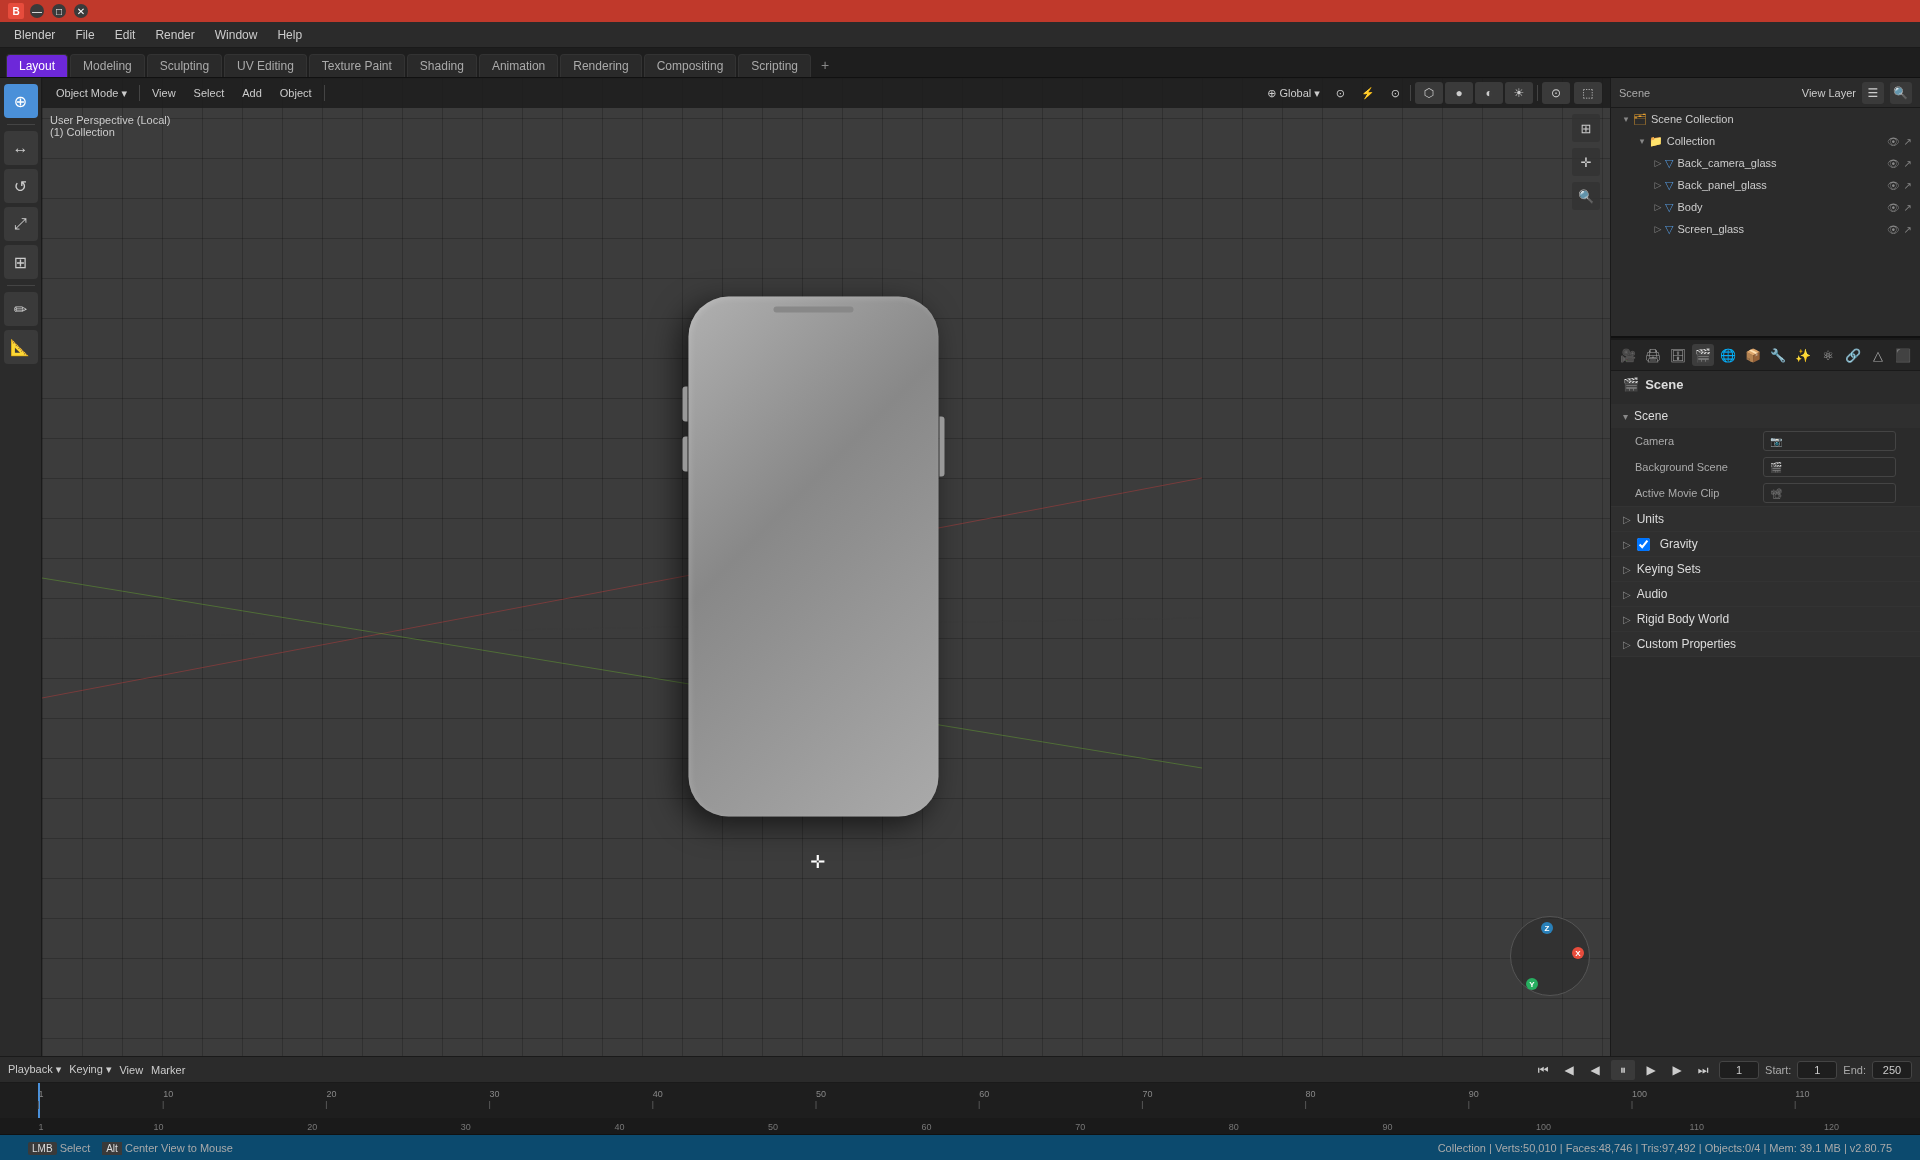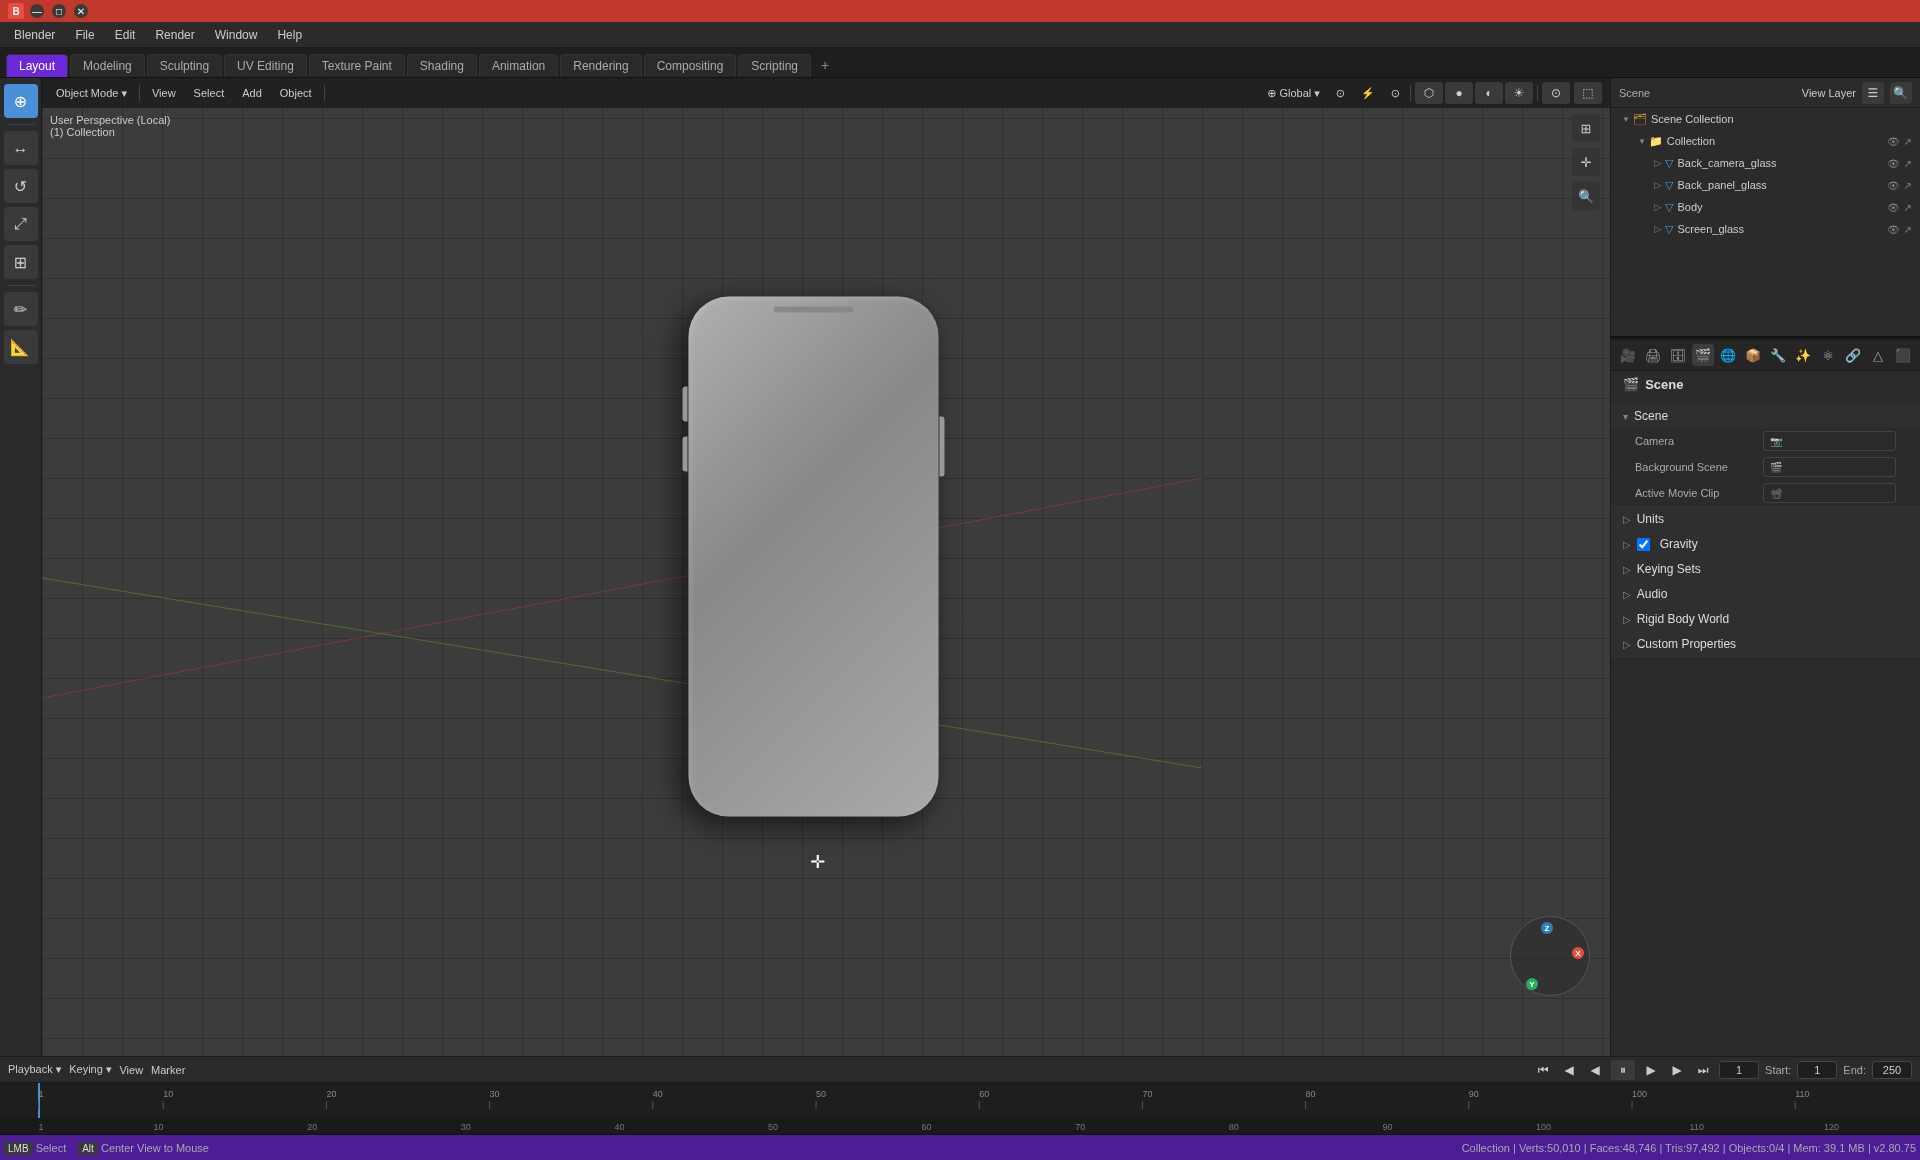--- a/index.html
+++ b/index.html
@@ -478,24 +478,24 @@
       border: 1px solid #444;
       border-radius: 3px;
       color: #ccc;
       font-size: 11px;
       text-align: center;
     }
 
     
     #statusbar {
       height: 26px;
-      background: #4c1d95;
-      display: flex;
-      align-items: center;
-      padding: 0 4px;
+      background: #0c4a6e;
+      display: flex;
+      align-items: center;
+      padding: 0 28px;
       font-size: 11px;
       color: #aaa;
       border-top: 1px solid #111;
       gap: 20px;
     }
     #statusbar-left { display: flex; gap: 12px; }
     #statusbar-right { margin-left: auto; display: flex; gap: 16px; }
     .overlay-btn {
       width: 28px;
       height: 22px;

